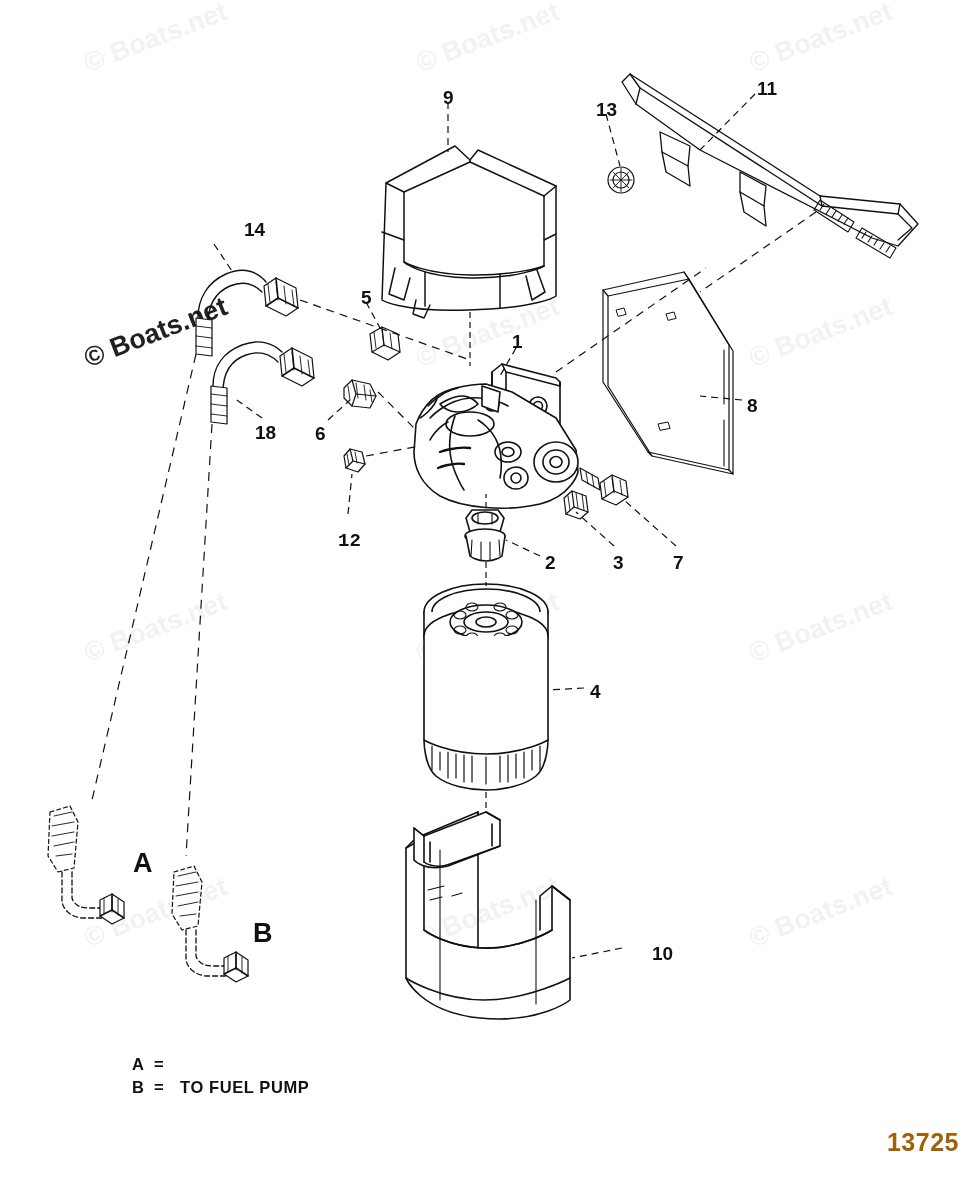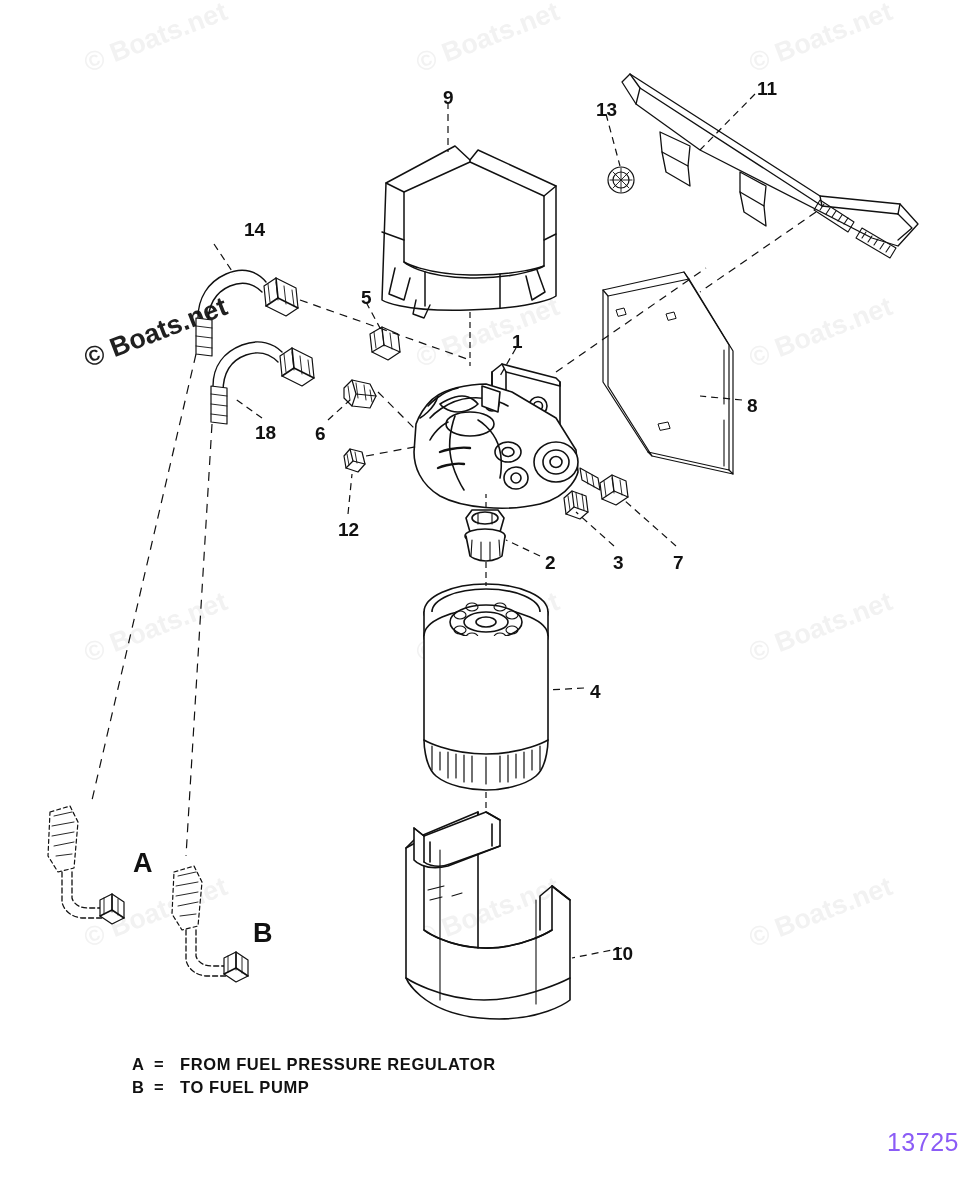--- a/index.html
+++ b/index.html
@@ -85,22 +85,22 @@
   }
   .legend-key { width: 22px; }
   .legend-eq  { width: 26px; }
   .legend-txt { }
   #diagram-number {
     position: absolute;
     right: 18px;
     top: 1128px;
     font-family: "Liberation Sans", sans-serif;
     font-size: 25px;
-    font-weight: 400;
-    color: #8b5cf6;
+    font-weight: 700;
+    color: #a16207;
     z-index: 4;
     letter-spacing: 0.5px;
   }
 </style>
 </head>
 <body>
 
 <div id="page">
 
   <div id="watermark-layer">
@@ -451,38 +451,37 @@
   <div id="callouts">
       <div class="callout" style="left: 443px; top: 88px;">9</div>
       <div class="callout" style="left: 596px; top: 100px;">13</div>
       <div class="callout" style="left: 757px; top: 79px;">11</div>
       <div class="callout" style="left: 204px; top: 220px; margin-left: 40px;">14</div>
       <div class="callout" style="left: 361px; top: 288px;">5</div>
       <div class="callout" style="left: 512px; top: 332px;">1</div>
       <div class="callout" style="left: 747px; top: 396px;">8</div>
       <div class="callout" style="left: 315px; top: 424px;">6</div>
       <div class="callout" style="left: 255px; top: 423px;">18</div>
-      <div class="callout" style="left: 338px; top: 520px;">12</div>
+      <div class="callout" style="left: 338px; top: 532px; font-family: Liberation Mono, monospace;">12</div>
       <div class="callout" style="left: 545px; top: 553px;">2</div>
       <div class="callout" style="left: 613px; top: 553px;">3</div>
       <div class="callout" style="left: 673px; top: 553px;">7</div>
       <div class="callout" style="left: 590px; top: 682px;">4</div>
-      <div class="callout" style="left: 612px; top: 944px;">10</div>
+      <div class="callout" style="left: 652px; top: 944px;">10</div>
     </div>
 
   <div id="view-tags">
       <div class="viewtag" style="left: 133px; top: 850px;">A</div>
       <div class="viewtag" style="left: 253px; top: 920px;">B</div>
     </div>
 
   <div id="legend">
       <div class="legend-row">
         <span class="legend-key">A</span>
         <span class="legend-eq">=</span>
-        <span class="legend-txt">FROM FUEL PRESSURE REGULATOR</span>
       </div>
       <div class="legend-row">
         <span class="legend-key">B</span>
         <span class="legend-eq">=</span>
         <span class="legend-txt">TO FUEL PUMP</span>
       </div>
     </div>
 
   <div id="diagram-number">13725</div>
 

